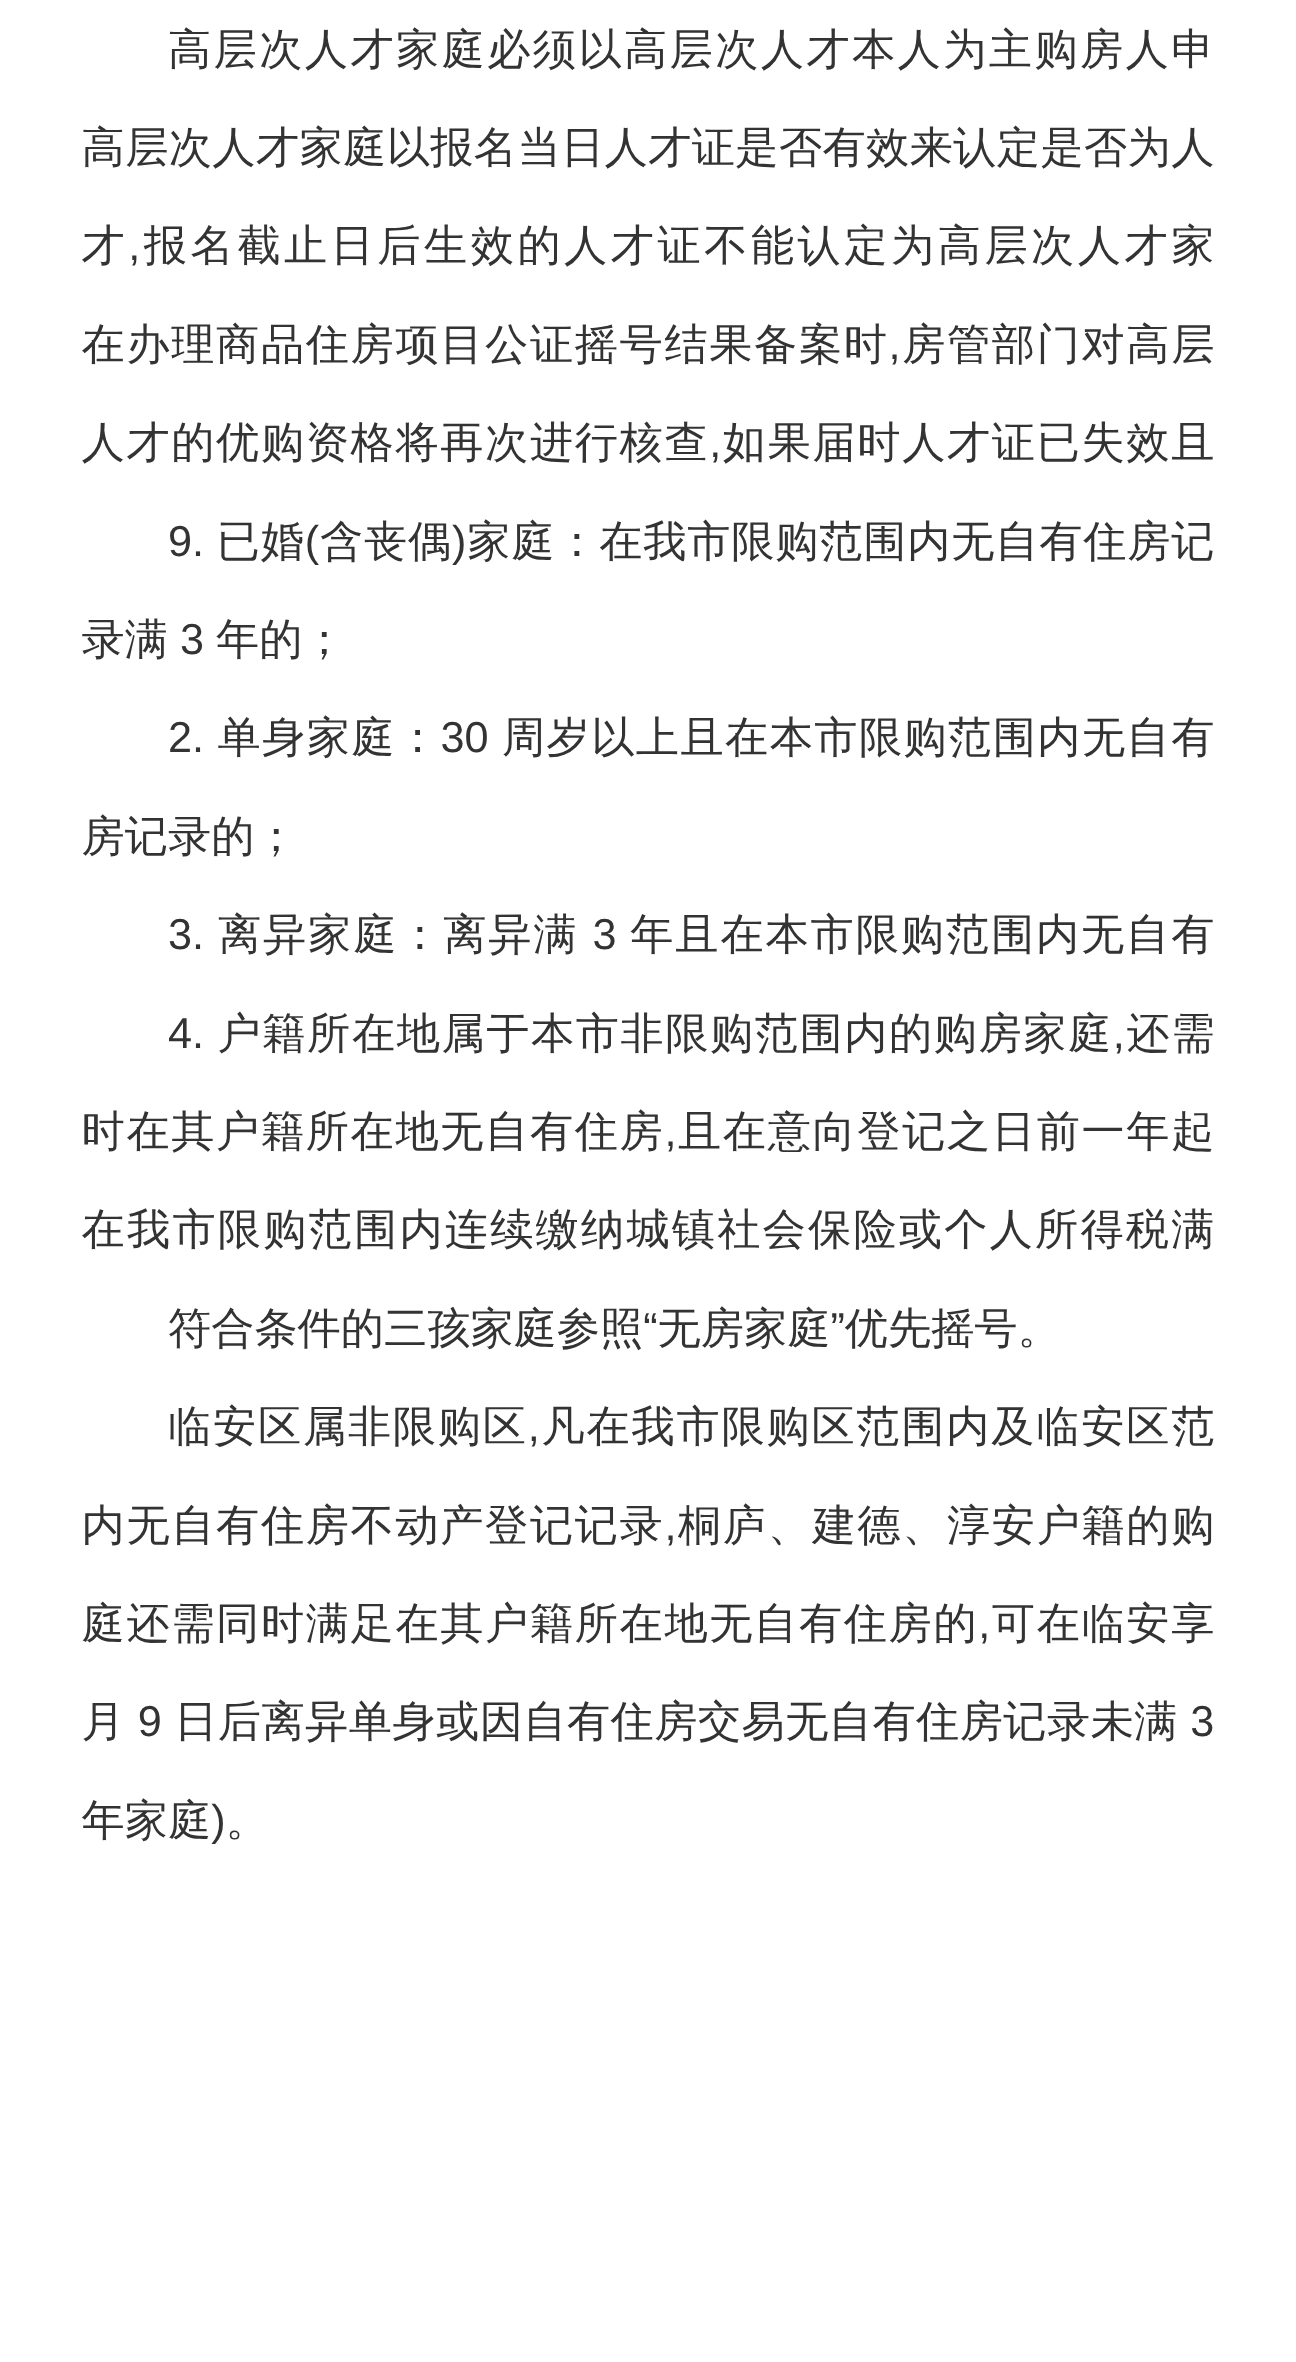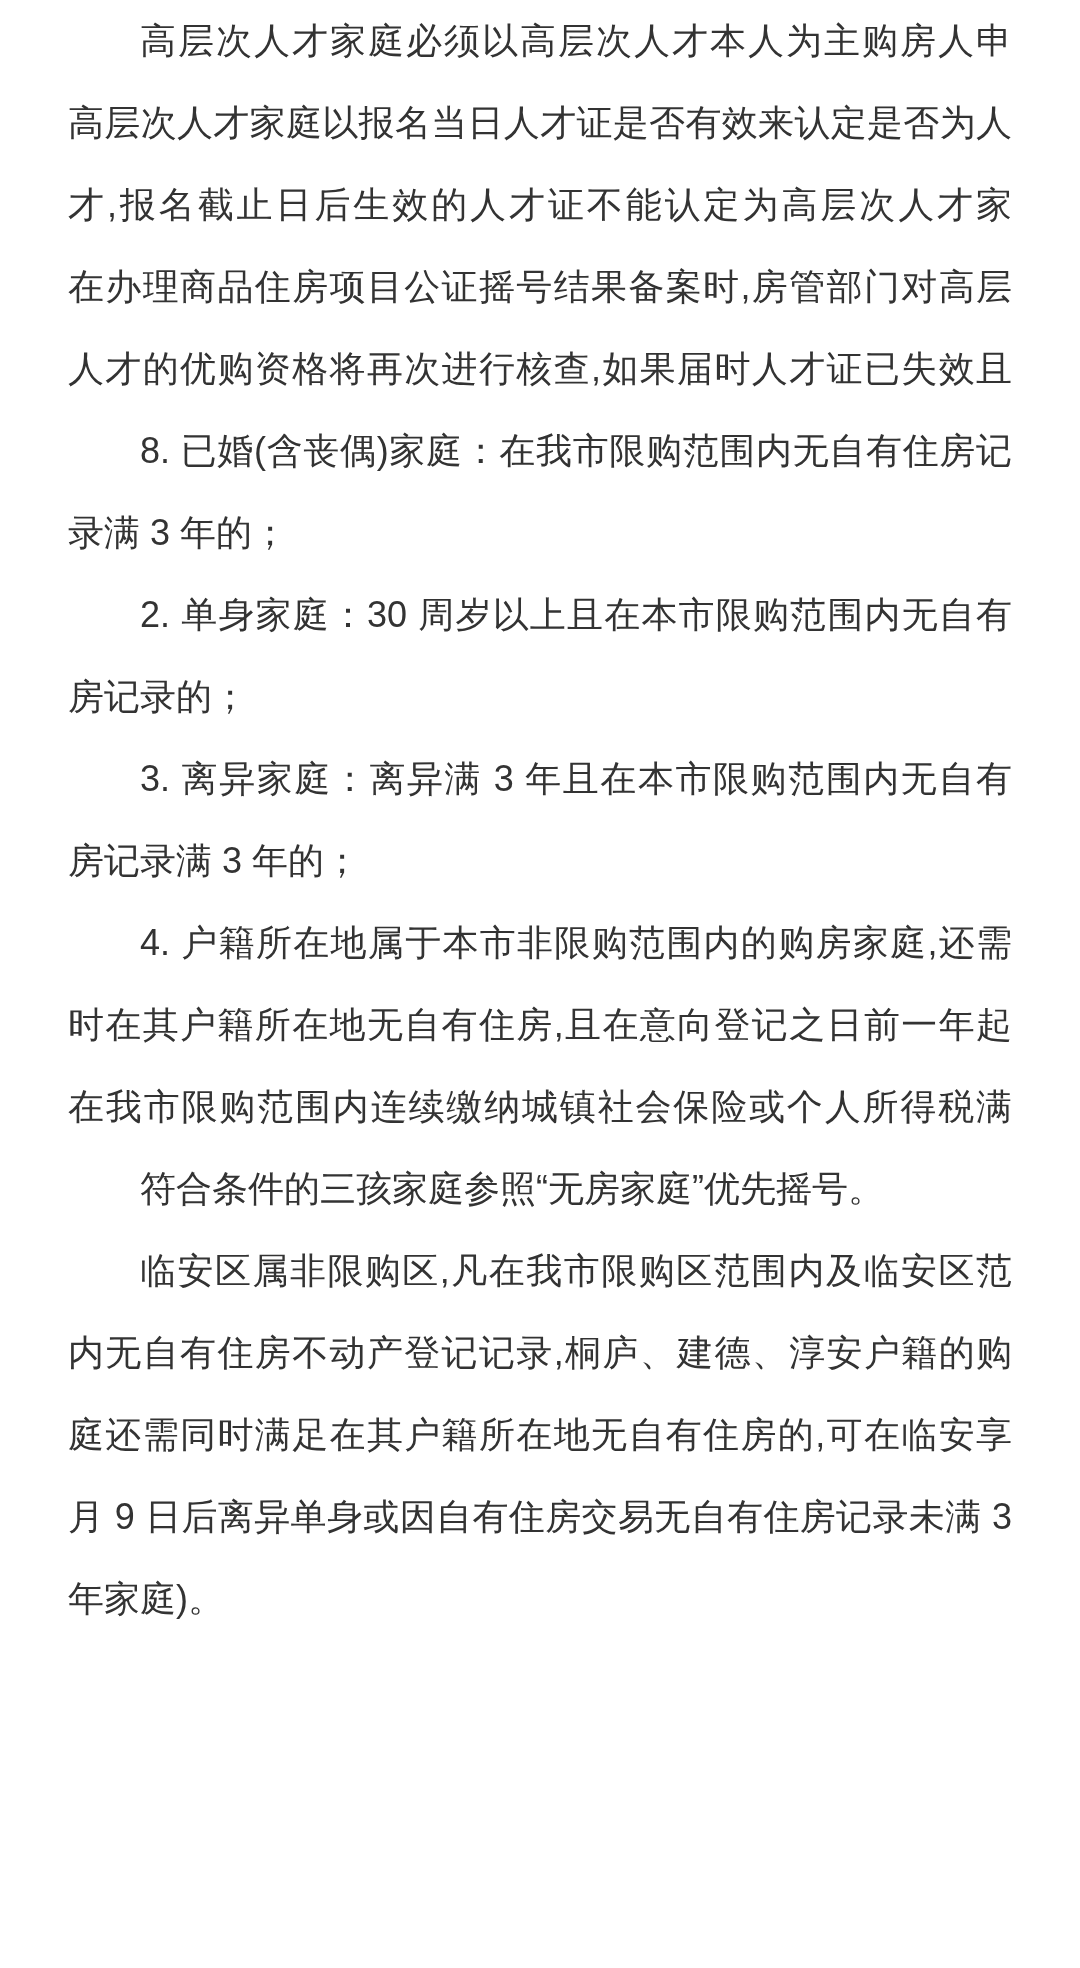--- a/index.html
+++ b/index.html
@@ -38,26 +38,25 @@
 </style>
 </head>
 <body>
 
 <div class="doc" id="doc" style="background: rgb(255, 255, 255); color: rgb(51, 51, 51);">
     <div class="line first">高层次人才家庭必须以高层次人才本人为主购房人申请；</div>
     <div class="line">高层次人才家庭以报名当日人才证是否有效来认定是否为人</div>
     <div class="line">才,报名截止日后生效的人才证不能认定为高层次人才家庭；</div>
     <div class="line">在办理商品住房项目公证摇号结果备案时,房管部门对高层次</div>
     <div class="line">人才的优购资格将再次进行核查,如果届时人才证已失效且未</div>
-    <div class="line first">8. 已婚(含丧偶)家庭：在我市限购范围内无自有住房记</div>
+    <div class="line first">9. 已婚(含丧偶)家庭：在我市限购范围内无自有住房记</div>
     <div class="line last">录满 3 年的；</div>
     <div class="line first">2. 单身家庭：30 周岁以上且在本市限购范围内无自有住</div>
     <div class="line last">房记录的；</div>
     <div class="line first">3. 离异家庭：离异满 3 年且在本市限购范围内无自有住</div>
-    <div class="line last">房记录满 3 年的；</div>
     <div class="line first">4. 户籍所在地属于本市非限购范围内的购房家庭,还需同</div>
     <div class="line">时在其户籍所在地无自有住房,且在意向登记之日前一年起已</div>
     <div class="line">在我市限购范围内连续缴纳城镇社会保险或个人所得税满 12</div>
     <div class="line first last">符合条件的三孩家庭参照“无房家庭”优先摇号。</div>
     <div class="line first">临安区属非限购区,凡在我市限购区范围内及临安区范围</div>
     <div class="line">内无自有住房不动产登记记录,桐庐、建德、淳安户籍的购房家</div>
     <div class="line">庭还需同时满足在其户籍所在地无自有住房的,可在临安享受</div>
     <div class="line">月 9 日后离异单身或因自有住房交易无自有住房记录未满 3</div>
     <div class="line last">年家庭)。</div>
   </div>

